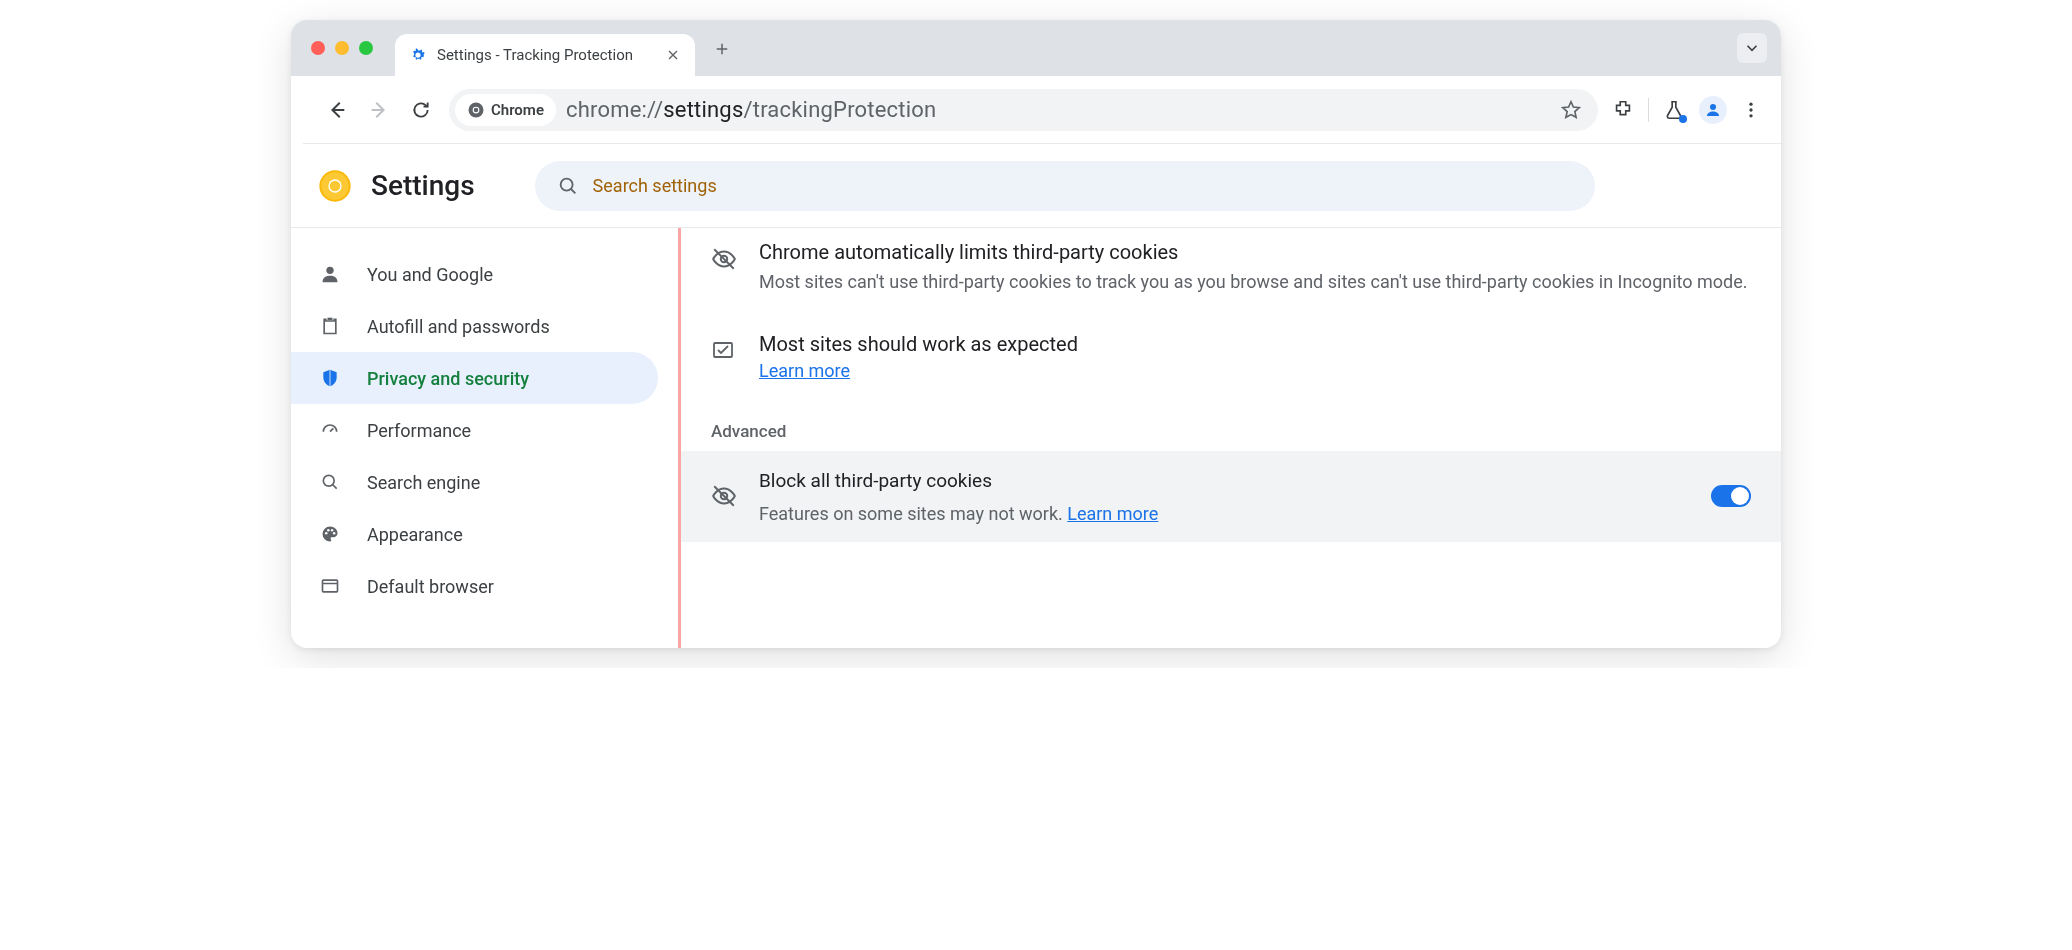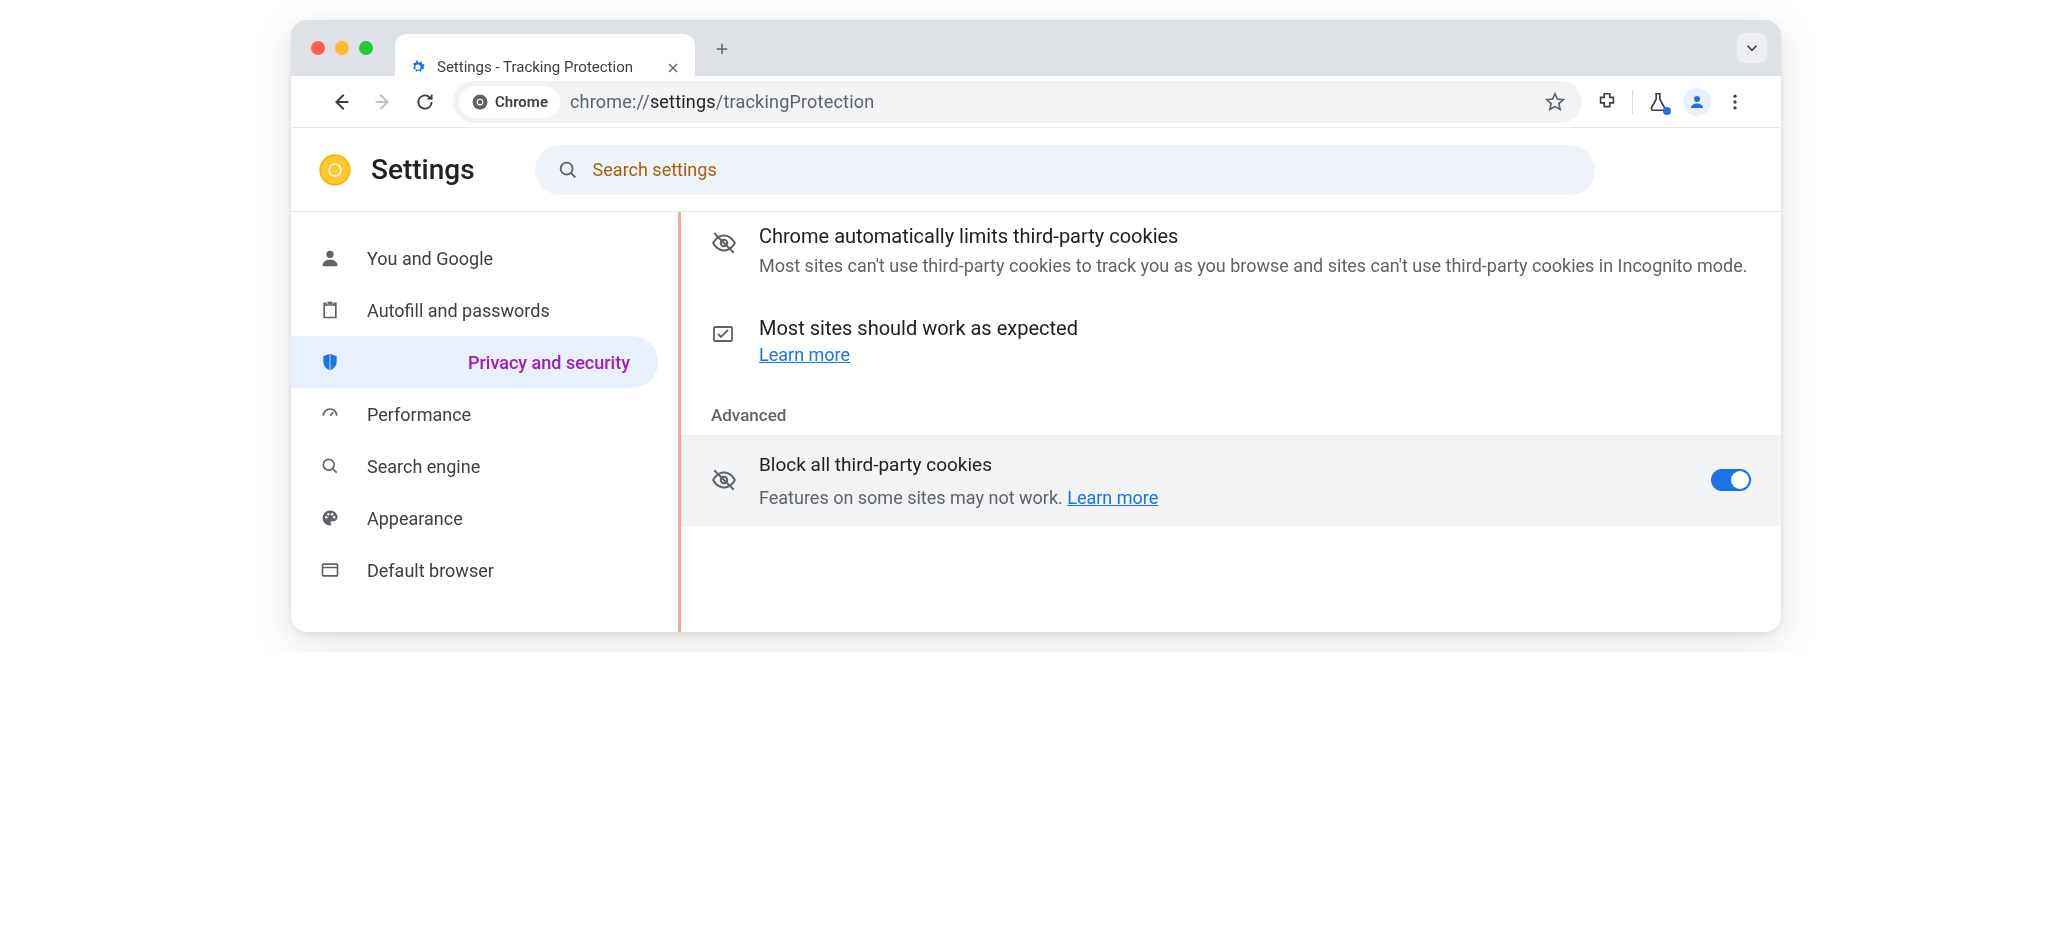--- a/index.html
+++ b/index.html
@@ -33,21 +33,21 @@
     margin-left: 6px;
   }
   .traffic-light {
     width: 14px; height: 14px; border-radius: 50%;
   }
   .tl-red { background: #ff5f57; }
   .tl-yellow { background: #febc2e; }
   .tl-green { background: #28c840; }
   .tab {
     display: flex;
-    align-items: flex-end;
+    align-items: center;
     background: #fff;
     height: 42px;
     border-radius: 12px 12px 0 0;
     padding: 0 14px;
     margin-top: 14px;
     min-width: 300px;
     gap: 10px;
     position: relative;
   }
   .tab-favicon {
@@ -70,27 +70,28 @@
   .tab-overflow {
     margin-left:auto;
     width:30px; height:30px;
     background:#eceef1;
     border-radius:6px;
     display:flex; align-items:center; justify-content:center;
     color:#3c4043;
   }
   
   .toolbar {
-    height: 52px;
+    height: 68px;
     background:#fff;
     display:flex;
     align-items:center;
-    padding: 0 36px;
+    padding: 0 20px;
     gap: 14px;
     border-bottom: 1px solid #e8eaed;
+    margin-left: 12px;
   }
   .nav-btn {
     width:28px; height:28px;
     display:flex; align-items:center; justify-content:center;
     color:#3c4043;
   }
   .nav-btn.disabled { color:#bdc1c6; }
   .omnibox {
     flex:1;
     height:42px;
@@ -107,21 +108,21 @@
     height:32px;
     display:flex;
     align-items:center;
     padding:0 12px;
     gap:6px;
     font-size:15px;
     font-weight:600;
     color:#3c4043;
   }
   .url {
-    font-size:18px;
+    font-size:22px;
     color:#5f6368;
     letter-spacing:0.2px;
     white-space: nowrap;
   }
   .url .dark { color:#202124; }
   .omnibox-star { margin-left:auto; color:#5f6368; }
   .toolbar-icon {
     color:#3c4043;
     display:flex; align-items:center; justify-content:center;
   }
@@ -184,23 +185,22 @@
     padding:0 28px;
     gap:26px;
     font-size:18px;
     color:#3c4043;
     border-radius:0 26px 26px 0;
     margin-right:20px;
     cursor:pointer;
   }
   .sidebar-item.active {
     background:#e8f0fe;
-    color:#a21caf;
+    color:#15803d;
     font-weight:500;
-    justify-content:space-between;
   }
   .sidebar-item.active .sidebar-icon { color:#1a73e8; }
   .sidebar-icon {
     width:22px; height:22px; color:#5f6368;
     display:flex; align-items:center; justify-content:center;
   }
   
   .content {
     flex:1;
     overflow:auto;

